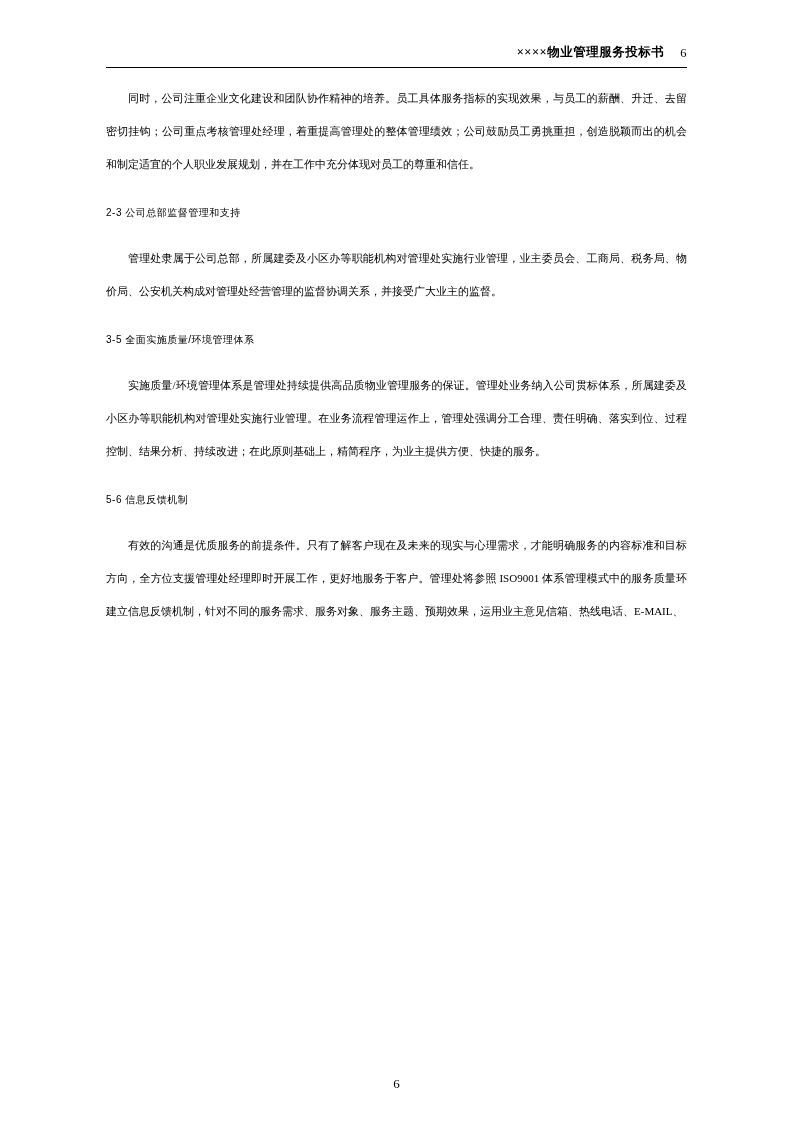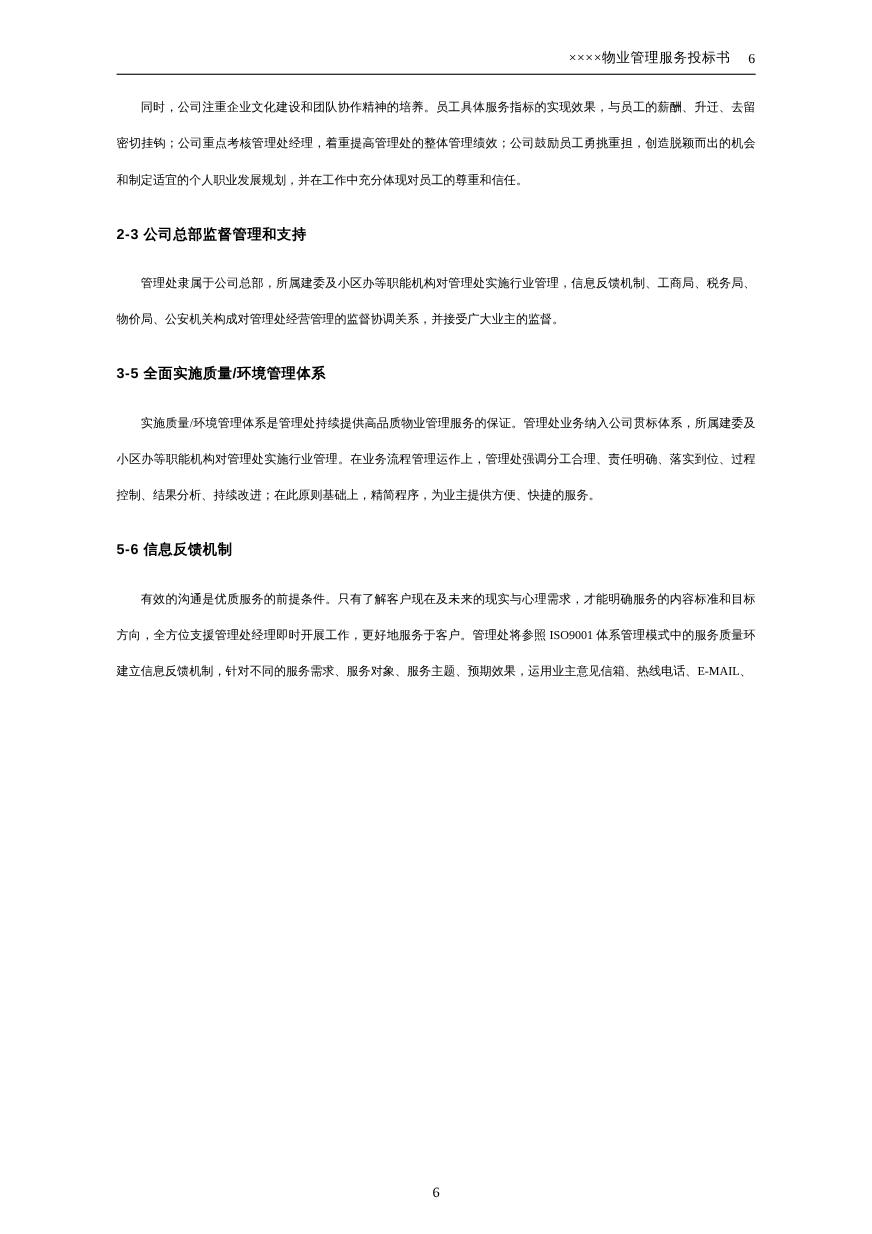--- a/index.html
+++ b/index.html
@@ -18,33 +18,33 @@
   .header {
     display: flex;
     justify-content: flex-end;
     align-items: flex-end;
     gap: 16px;
     border-bottom: 1px solid #000000;
     padding-bottom: 6px;
     font-size: 12.5px;
     letter-spacing: 0.5px;
   }
-  .header .hdr-title { white-space: nowrap; }
+  .header .hdr-title { white-space: nowrap; font-weight: bold; }
   .content { margin-top: 14px; }
   p.para {
     font-size: 11px;
     line-height: 33px;
     text-align: justify;
     text-indent: 2em;
     word-break: break-all;
   }
   h2.sec {
     font-family: "Liberation Sans", "DejaVu Sans", sans-serif;
-    font-size: 13px;
-    font-weight: bold;
+    font-size: 10px;
+    font-weight: normal;
     line-height: 33px;
     margin-top: 15px;
     margin-bottom: 13px;
     letter-spacing: 0.5px;
   }
   .footer {
     position: absolute;
     bottom: 30px;
     left: 0;
     right: 0;
@@ -60,21 +60,21 @@
   <div class="header">
     <span class="hdr-title">××××物业管理服务投标书</span>
     <span class="hdr-page">6</span>
   </div>
 
   <div class="content">
     <p class="para">同时，公司注重企业文化建设和团队协作精神的培养。员工具体服务指标的实现效果，与员工的薪酬、升迁、去留密切挂钩；公司重点考核管理处经理，着重提高管理处的整体管理绩效；公司鼓励员工勇挑重担，创造脱颖而出的机会和制定适宜的个人职业发展规划，并在工作中充分体现对员工的尊重和信任。</p>
 
     <h2 class="sec">2-3 公司总部监督管理和支持</h2>
 
-    <p class="para">管理处隶属于公司总部，所属建委及小区办等职能机构对管理处实施行业管理，信息反馈机制、工商局、税务局、物价局、公安机关构成对管理处经营管理的监督协调关系，并接受广大业主的监督。</p>
+    <p class="para">管理处隶属于公司总部，所属建委及小区办等职能机构对管理处实施行业管理，业主委员会、工商局、税务局、物价局、公安机关构成对管理处经营管理的监督协调关系，并接受广大业主的监督。</p>
 
     <h2 class="sec">3-5 全面实施质量/环境管理体系</h2>
     <p class="para">实施质量/环境管理体系是管理处持续提供高品质物业管理服务的保证。管理处业务纳入公司贯标体系，所属建委及小区办等职能机构对管理处实施行业管理。在业务流程管理运作上，管理处强调分工合理、责任明确、落实到位、过程控制、结果分析、持续改进；在此原则基础上，精简程序，为业主提供方便、快捷的服务。</p>
 
     <h2 class="sec">5-6 信息反馈机制</h2>
     <p class="para">有效的沟通是优质服务的前提条件。只有了解客户现在及未来的现实与心理需求，才能明确服务的内容标准和目标方向，全方位支援管理处经理即时开展工作，更好地服务于客户。管理处将参照 ISO9001 体系管理模式中的服务质量环建立信息反馈机制，针对不同的服务需求、服务对象、服务主题、预期效果，运用业主意见信箱、热线电话、E-MAIL、</p>
   </div>
 
   <div class="footer">
     <span>6</span>

